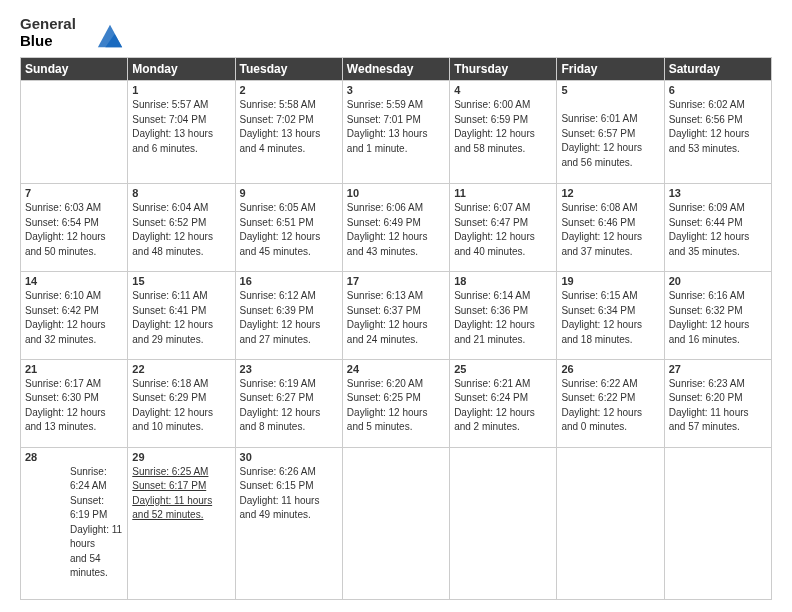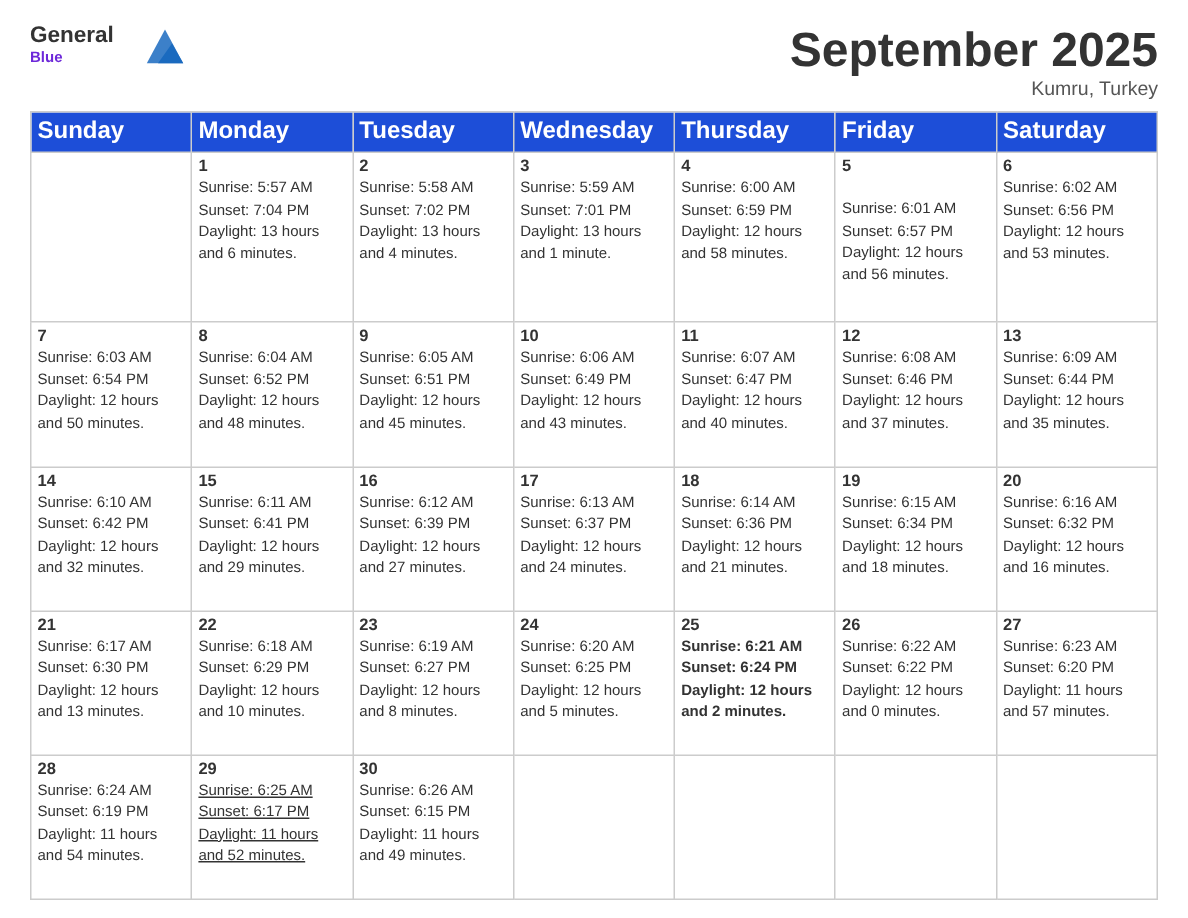--- a/index.html
+++ b/index.html
@@ -18,37 +18,37 @@
       flex-direction: column;
     }
     .header {
       display: flex;
       justify-content: space-between;
       align-items: flex-start;
       margin-bottom: 8px;
     }
     .logo {
       display: flex;
-      align-items: flex-start;
+      align-items: flex-end;
       gap: 18px;
     }
     .logo-text {
       display: flex;
       flex-direction: column;
       line-height: 1.1;
     }
     .logo-general {
       font-size: 15px;
       font-weight: bold;
       color: #333;
     }
     .logo-blue {
-      font-size: 10px;
-      font-weight: bold;
-      color: #6d28d9;
+      font-size: 15px;
+      font-weight: bold;
+      color: #000000;
     }
     .logo-icon {
       width: 28px;
       height: 28px;
       margin-left: 2px;
     }
     .title-block {
       text-align: right;
     }
     .month-title {
@@ -61,23 +61,23 @@
       font-size: 13px;
       color: #555;
     }
     .calendar {
       flex: 1;
       border-collapse: collapse;
       width: 100%;
       table-layout: fixed;
     }
     .calendar th {
-      background-color: #1d4ed8;
+      background-color: #404040;
       color: #fff;
-      font-size: 16px;
+      font-size: 12px;
       font-weight: bold;
       padding: 4px 4px;
       text-align: left;
       border: 1px solid #ccc;
     }
     .calendar td {
       border: 1px solid #ccc;
       vertical-align: top;
       padding: 3px 4px;
       font-size: 9.2px;
@@ -110,24 +110,20 @@
     <div class="logo">
       <div class="logo-text">
         <span class="logo-general">General</span>
         <span class="logo-blue">Blue</span>
       </div>
       <svg class="logo-icon" viewBox="0 0 30 30">
         <polygon points="2,28 15,4 28,28" fill="#1a6abf" opacity="0.85"></polygon>
         <polygon points="10,28 20,14 28,28" fill="#1a6abf"></polygon>
       </svg>
     </div>
-    <div class="title-block">
-      <div class="month-title">September 2025</div>
-      <div class="location">Kumru, Turkey</div>
-    </div>
   </div>
 
   <table class="calendar">
     <thead>
       <tr>
       <th>Sunday</th>
           <th>Monday</th>
           <th>Tuesday</th>
           <th>Wednesday</th>
           <th>Thursday</th>
@@ -307,21 +303,21 @@
           </td>
           <td>
             <span class="day-num">24</span>
             <div class="cell-info" style="white-space: pre-line;">Sunrise: 6:20 AM
 Sunset: 6:25 PM
 Daylight: 12 hours
 and 5 minutes.</div>
           </td>
           <td>
             <span class="day-num">25</span>
-            <div class="cell-info" style="white-space: pre-line; font-weight: bold;">Sunrise: 6:21 AM
+            <div class="cell-info" style="white-space: pre-line;">Sunrise: 6:21 AM
 Sunset: 6:24 PM
 Daylight: 12 hours
 and 2 minutes.</div>
           </td>
           <td>
             <span class="day-num">26</span>
             <div class="cell-info" style="white-space: pre-line;">Sunrise: 6:22 AM
 Sunset: 6:22 PM
 Daylight: 12 hours
 and 0 minutes.</div>
@@ -330,21 +326,21 @@
             <span class="day-num">27</span>
             <div class="cell-info" style="white-space: pre-line;">Sunrise: 6:23 AM
 Sunset: 6:20 PM
 Daylight: 11 hours
 and 57 minutes.</div>
           </td>
         </tr>
         <tr>
           <td>
             <span class="day-num">28</span>
-            <div class="cell-info" style="white-space: pre-line;">Sunrise: 6:24 AM
+            <div class="cell-info" style="white-space: pre-line; margin-left: 45px;">Sunrise: 6:24 AM
 Sunset: 6:19 PM
 Daylight: 11 hours
 and 54 minutes.</div>
           </td>
           <td>
             <span class="day-num">29</span>
             <div class="cell-info" style="white-space: pre-line; text-decoration: underline;">Sunrise: 6:25 AM
 Sunset: 6:17 PM
 Daylight: 11 hours
 and 52 minutes.</div>

